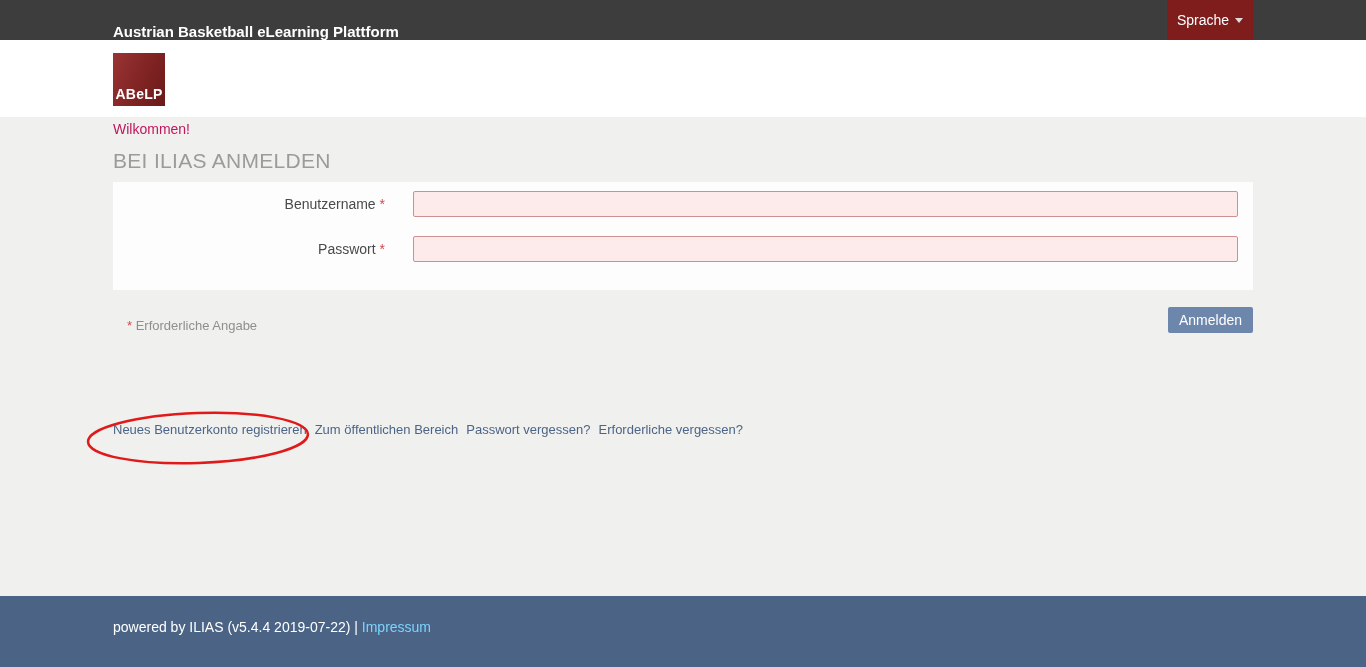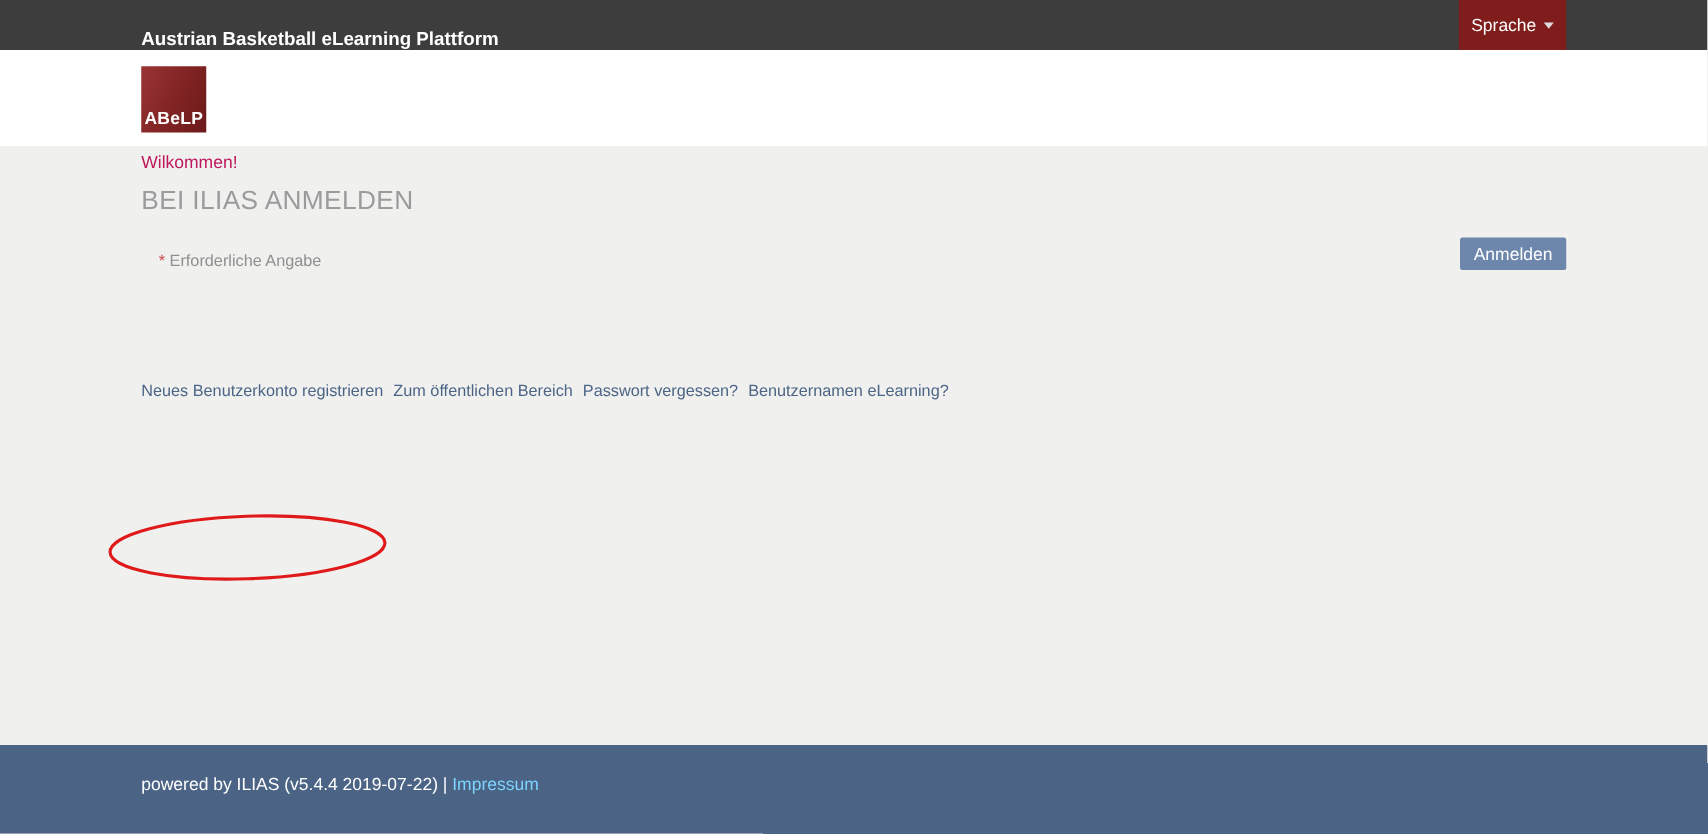--- a/index.html
+++ b/index.html
@@ -199,34 +199,50 @@
   <div class="logo">
     <span class="logo-text">ABeLP</span>
   </div>
 </div>
 
 <div class="main">
   <div class="container">
     <div class="welcome">Wilkommen!</div>
     <h2 class="login-heading">BEI ILIAS ANMELDEN</h2>
 
+    <div class="form-panel">
+      <div class="form-row">
+        <div class="form-label">
+          <span>Benutzername</span>
+          <span class="req-star">*</span>
+        </div>
+        <input class="form-input" type="text" value="" style="">
+      </div>
+      <div class="form-row">
+        <div class="form-label">
+          <span>Passwort</span>
+          <span class="req-star">*</span>
+        </div>
+        <input class="form-input" type="password" value="" style="">
+      </div>
+    </div>
 
     <div class="command-row">
       <div class="required-hint">
         <span class="req-star">*</span>
         <span>Erforderliche Angabe</span>
       </div>
       <button class="submit-btn">Anmelden</button>
     </div>
 
     <div class="links-row">
       <a>Neues Benutzerkonto registrieren</a>
       <a>Zum öffentlichen Bereich</a>
       <a>Passwort vergessen?</a>
-      <a>Benutzernamen eLearning?</a>
+      <a>Erforderliche vergessen?</a>
     </div>
   </div>
 </div>
 
 <svg class="annotation-ellipse" width="228" height="58">
   <ellipse cx="114" cy="29" rx="110" ry="25" fill="none" stroke="#e01a1a" stroke-width="2.5" transform="rotate(-2 114 29)"></ellipse>
 </svg>
 
 <div class="footer">
   <div class="footer-inner">

